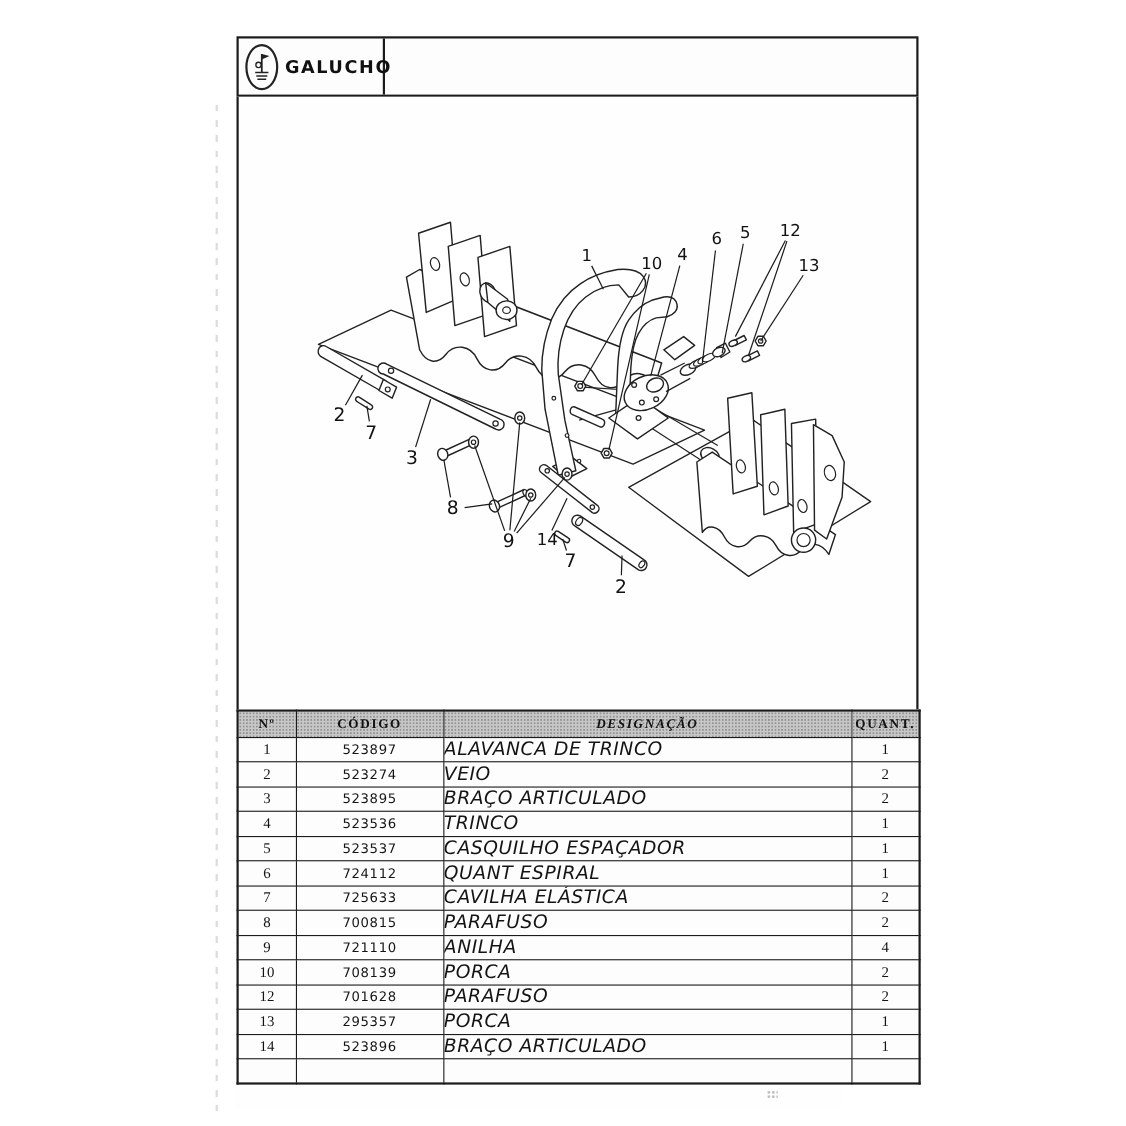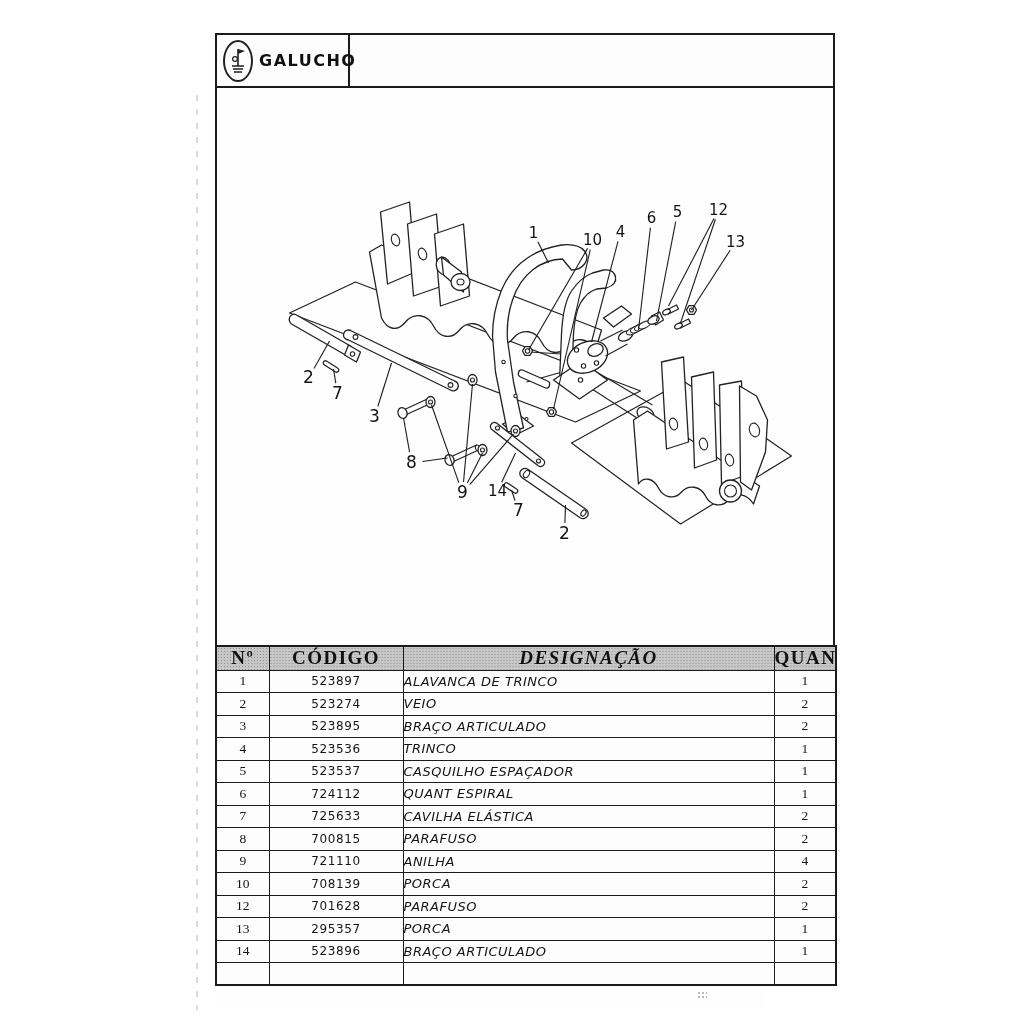--- a/index.html
+++ b/index.html
@@ -39,29 +39,29 @@
   .callout-text{fill:#121212;font-family:"DejaVu Sans",sans-serif;}
 
   
   .parts-table{position:absolute;left:0;top:612px;width:620px;border-collapse:collapse;
     table-layout:fixed;background:#fdfdfd;}
   .parts-table th,.parts-table td{border:1.8px solid #1b1b1b;overflow:hidden;
     white-space:nowrap;padding:0;}
   .parts-table{border:2.5px solid #1b1b1b;}
   .parts-table thead th{height:24px;background-color:#c7c7c7;
     background-image:radial-gradient(rgba(20,20,20,.30) .6px,transparent .7px);
-    background-size:3px 3px;font-family:"Liberation Serif",serif;font-size:19px;
+    background-size:3px 3px;font-family:"Liberation Serif",serif;font-size:12px;
     letter-spacing:1.5px;color:#111;font-weight:bold;}
   .parts-table tbody td{height:22.5px;vertical-align:middle;}
   .col-num{width:53px;text-align:center;font-family:"Liberation Serif",serif;
     font-size:13.5px;color:#141414;}
   .col-code{width:134px;text-align:center;font-family:"DejaVu Sans",sans-serif;
     font-size:12px;letter-spacing:.6px;color:#141414;}
   .col-des{width:371px;text-align:left;padding-left:34px;
-    font-family:"DejaVu Sans",sans-serif;font-style:italic;font-size:13px;
+    font-family:"DejaVu Sans",sans-serif;font-style:italic;font-size:17px;
     letter-spacing:.5px;color:#141414;}
   .col-qty{width:62px;text-align:center;font-family:"Liberation Serif",serif;
     font-size:13.5px;color:#141414;}
   .speckle{position:absolute;left:482px;top:958px;width:10px;height:8px;opacity:.5;
     background:radial-gradient(#777 1px,transparent 1.4px) 0 0/4px 4px;}
 </style>
 </head>
 <body>
 
 <div class="canvas">

